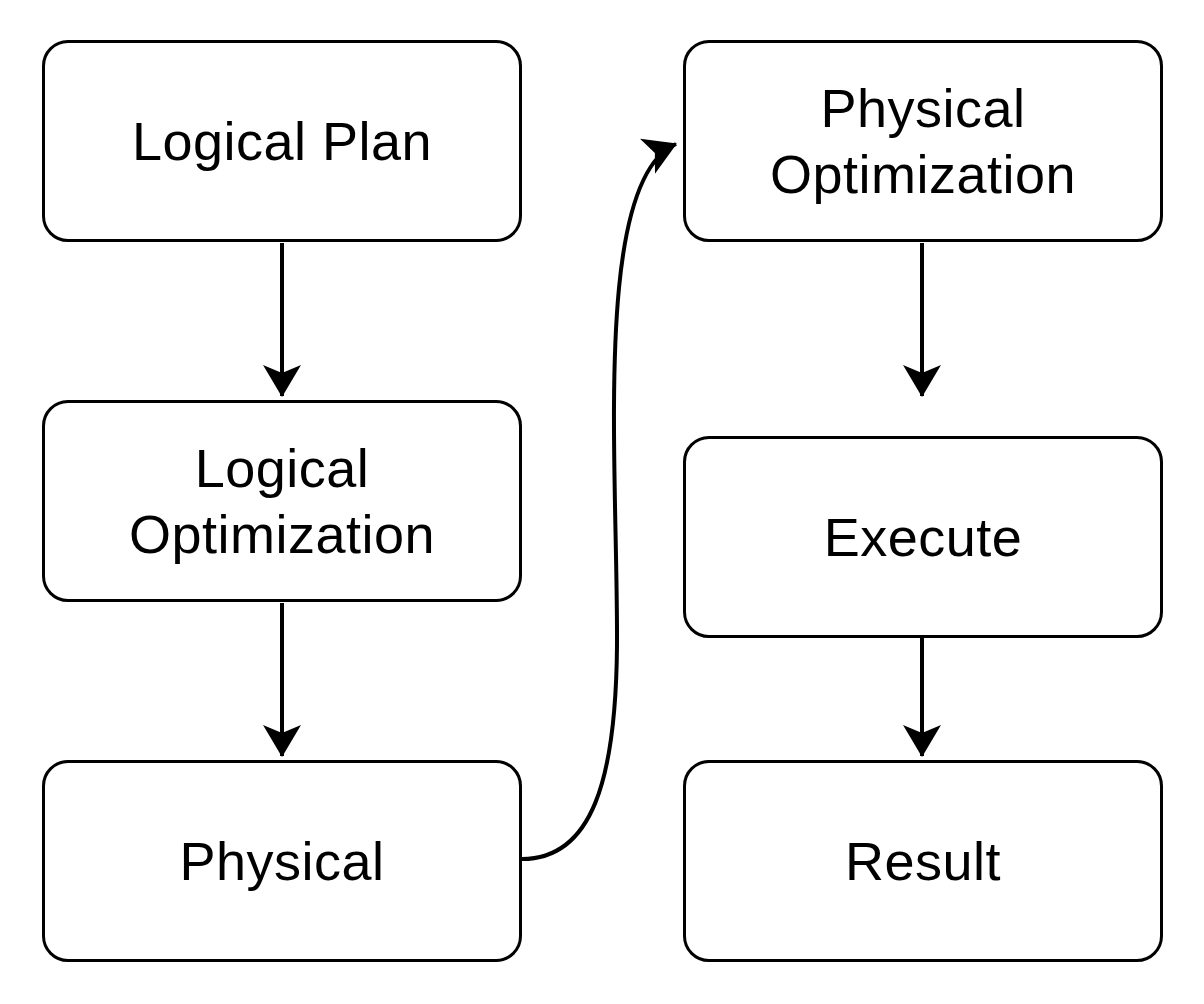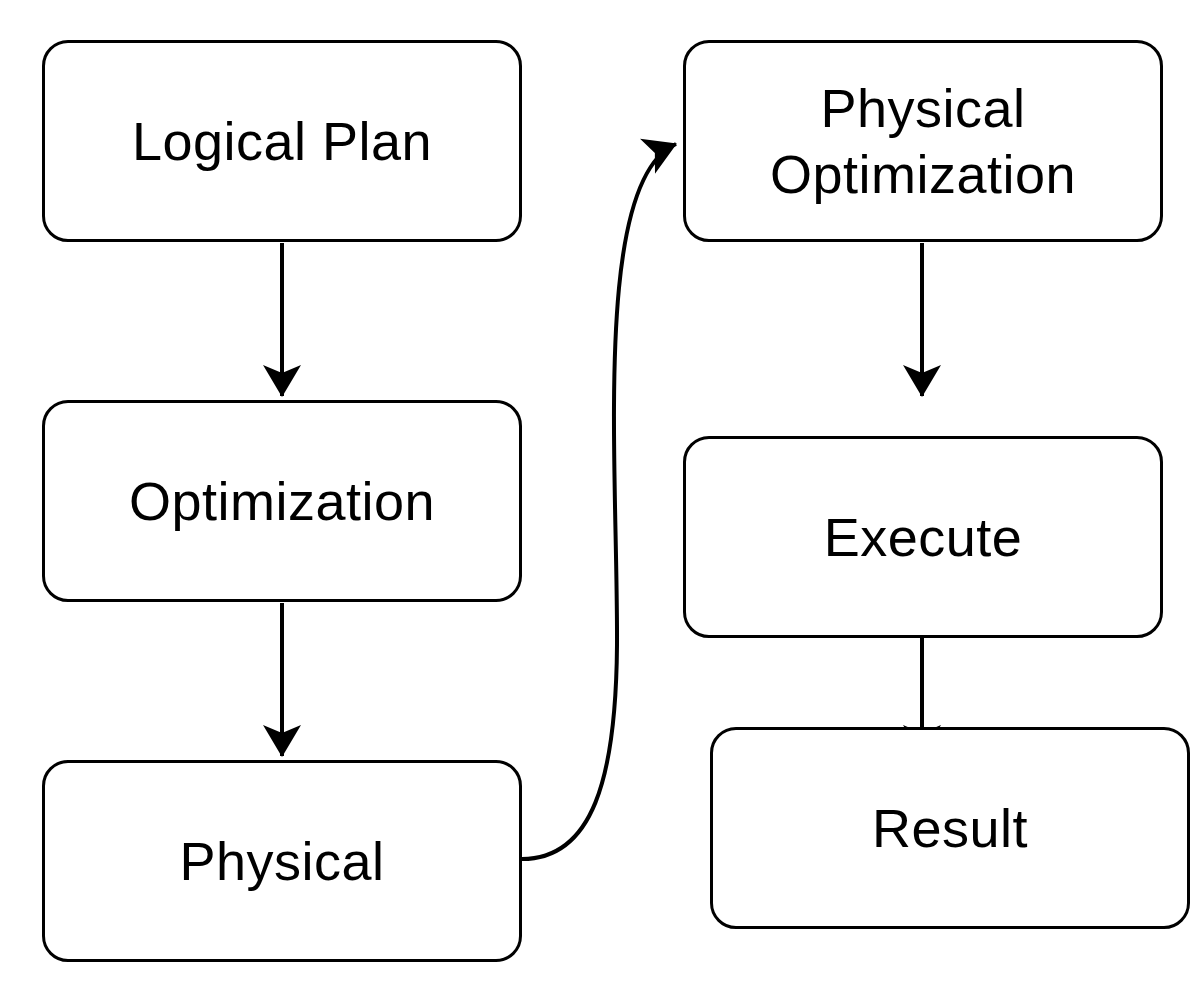--- a/index.html
+++ b/index.html
@@ -44,21 +44,21 @@
     font-size: 54px;
     line-height: 66px;
     letter-spacing: 0.5px;
   }
   .node span { display: block; }
   #n-logical-plan          { left: 42px;  top: 40px;  }
   #n-logical-optimization  { left: 42px;  top: 400px; }
   #n-physical-plan         { left: 42px;  top: 760px; }
   #n-physical-optimization { left: 683px; top: 40px;  }
   #n-execute               { left: 683px; top: 400px; margin-top: 36px; }
-  #n-result                { left: 683px; top: 727px; margin-left: 27px; }
+  #n-result                { left: 683px; top: 760px; }
 </style>
 </head>
 <body>
 
 <div class="canvas">
 
   <svg class="edges-layer" viewBox="0 0 1204 1004">
     <defs>
       <marker id="arrowhead" markerUnits="userSpaceOnUse" markerWidth="40" markerHeight="42" refX="32" refY="20" orient="auto">
         <path d="M 33 20 L 1 1 L 9 20 L 1 39 Z" fill="#000000"></path>
@@ -74,20 +74,21 @@
     <path class="edge" marker-end="url(#arrowhead)" d="M 922 243 L 922 396"></path>
 
     <path class="edge" marker-end="url(#arrowhead)" d="M 922 603 L 922 756"></path>
   </svg>
 
   <div class="node" id="n-logical-plan">
     <span>Logical Plan</span>
   </div>
 
   <div class="node" id="n-logical-optimization">
+    <span>Logical</span>
     <span>Optimization</span>
   </div>
 
   <div class="node" id="n-physical-plan">
     <span>Physical</span>
   </div>
 
   <div class="node" id="n-physical-optimization">
     <span>Physical</span>
     <span>Optimization</span>

